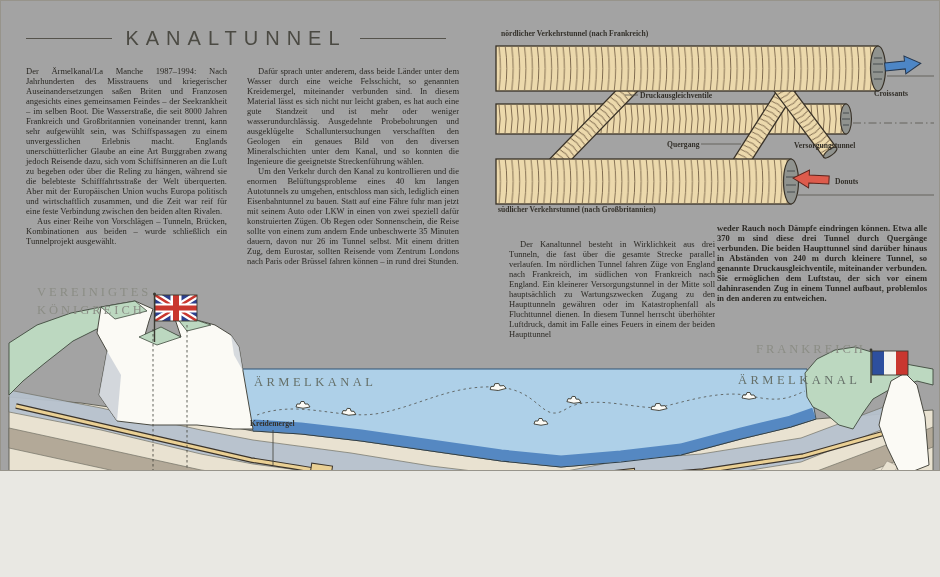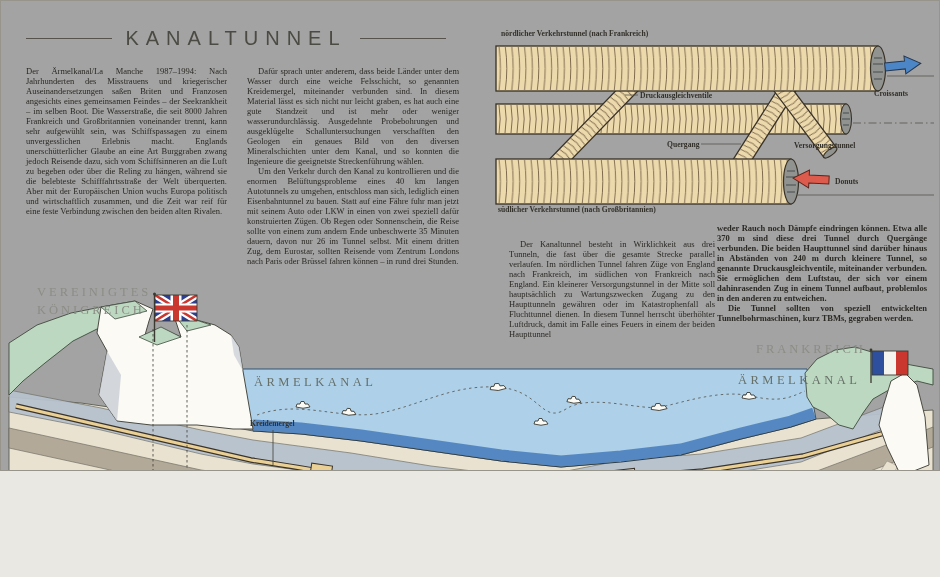--- a/index.html
+++ b/index.html
@@ -42,31 +42,31 @@
 <div id="page">
 
   <div id="titlebar">
     <div class="rule"></div>
     <h1>KANALTUNNEL</h1>
     <div class="rule"></div>
   </div>
 
   <div class="col" id="col1">
     <p>Der Ärmelkanal/La Manche 1987–1994: Nach Jahrhunderten des Misstrauens und kriegerischer Auseinandersetzungen saßen Briten und Franzosen angesichts eines gemeinsamen Feindes – der Seekrankheit – im selben Boot. Die Wasserstraße, die seit 8000 Jahren Frankreich und Großbritannien voneinander trennt, kann sehr aufgewühlt sein, was Schiffspassagen zu einem unvergesslichen Erlebnis macht. Englands unerschütterlicher Glaube an eine Art Burggraben zwang jedoch Reisende dazu, sich vom Schiffsinneren an die Luft zu begeben oder über die Reling zu hängen, während sie die belebteste Schifffahrtsstraße der Welt überquerten. Aber mit der Europäischen Union wuchs Europa politisch und wirtschaftlich zusammen, und die Zeit war reif für eine feste Verbindung zwischen den beiden alten Rivalen.</p>
+    <p>Aus einer Reihe von Vorschlägen – Tunneln, Brücken, Kombinationen aus beiden – wurde schließlich ein Tunnelprojekt ausgewählt.</p>
   </div>
   <div class="col" id="col2">
     <p>Dafür sprach unter anderem, dass beide Länder unter dem Wasser durch eine weiche Felsschicht, so genannten Kreidemergel, miteinander verbunden sind. In diesem Material lässt es sich nicht nur leicht graben, es hat auch eine gute Standzeit und ist mehr oder weniger wasserundurchlässig. Ausgedehnte Probebohrungen und ausgeklügelte Schalluntersuchungen verschafften den Geologen ein genaues Bild von den diversen Mineralschichten unter dem Kanal, und so konnten die Ingenieure die geeignetste Streckenführung wählen.</p>
     <p>Um den Verkehr durch den Kanal zu kontrollieren und die enormen Belüftungsprobleme eines 40 km langen Autotunnels zu umgehen, entschloss man sich, lediglich einen Eisenbahntunnel zu bauen. Statt auf eine Fähre fuhr man jetzt mit seinem Auto oder LKW in einen von zwei speziell dafür konstruierten Zügen. Ob Regen oder Sonnenschein, die Reise sollte von einem zum andern Ende unbeschwerte 35 Minuten dauern, davon nur 26 im Tunnel selbst. Mit einem dritten Zug, dem Eurostar, sollten Reisende vom Zentrum Londons nach Paris oder Brüssel fahren können – in rund drei Stunden.</p>
   </div>
   <div class="col" id="col3">
     <p>Der Kanaltunnel besteht in Wirklichkeit aus drei Tunneln, die fast über die gesamte Strecke parallel verlaufen. Im nördlichen Tunnel fahren Züge von England nach Frankreich, im südlichen von Frankreich nach England. Ein kleinerer Versorgungstunnel in der Mitte soll hauptsächlich zu Wartungszwecken Zugang zu den Haupttunneln gewähren oder im Katastrophenfall als Fluchttunnel dienen. In diesem Tunnel herrscht überhöhter Luftdruck, damit im Falle eines Feuers in einem der beiden Haupttunnel</p>
   </div>
   <div class="col" id="col4">
     <p>weder Rauch noch Dämpfe eindringen können. Etwa alle 370 m sind diese drei Tunnel durch Quergänge verbunden. Die beiden Haupttunnel sind darüber hinaus in Abständen von 240 m durch kleinere Tunnel, so genannte Druckausgleichventile, miteinander verbunden. Sie ermöglichen dem Luftstau, der sich vor einem dahinrasenden Zug in einem Tunnel aufbaut, problemlos in den anderen zu entweichen.</p>
-    <p>Die Tunnel sollten von speziell entwickelten Tunnelbohrmaschinen, kurz TBMs, gegraben werden.</p>
   </div>
 
   <svg id="diagram" viewBox="0 0 445 193">
     <defs>
       <pattern id="ribs45" width="6.4" height="45" patternUnits="userSpaceOnUse">
         <path d="M3,1 Q5.8,22.5 3,44" fill="none" stroke="#6e5940" stroke-width="0.85"></path>
       </pattern>
       <pattern id="ribs30" width="6" height="30" patternUnits="userSpaceOnUse">
         <path d="M3,1 Q5.4,15 3,29" fill="none" stroke="#6e5940" stroke-width="0.85"></path>
       </pattern>

